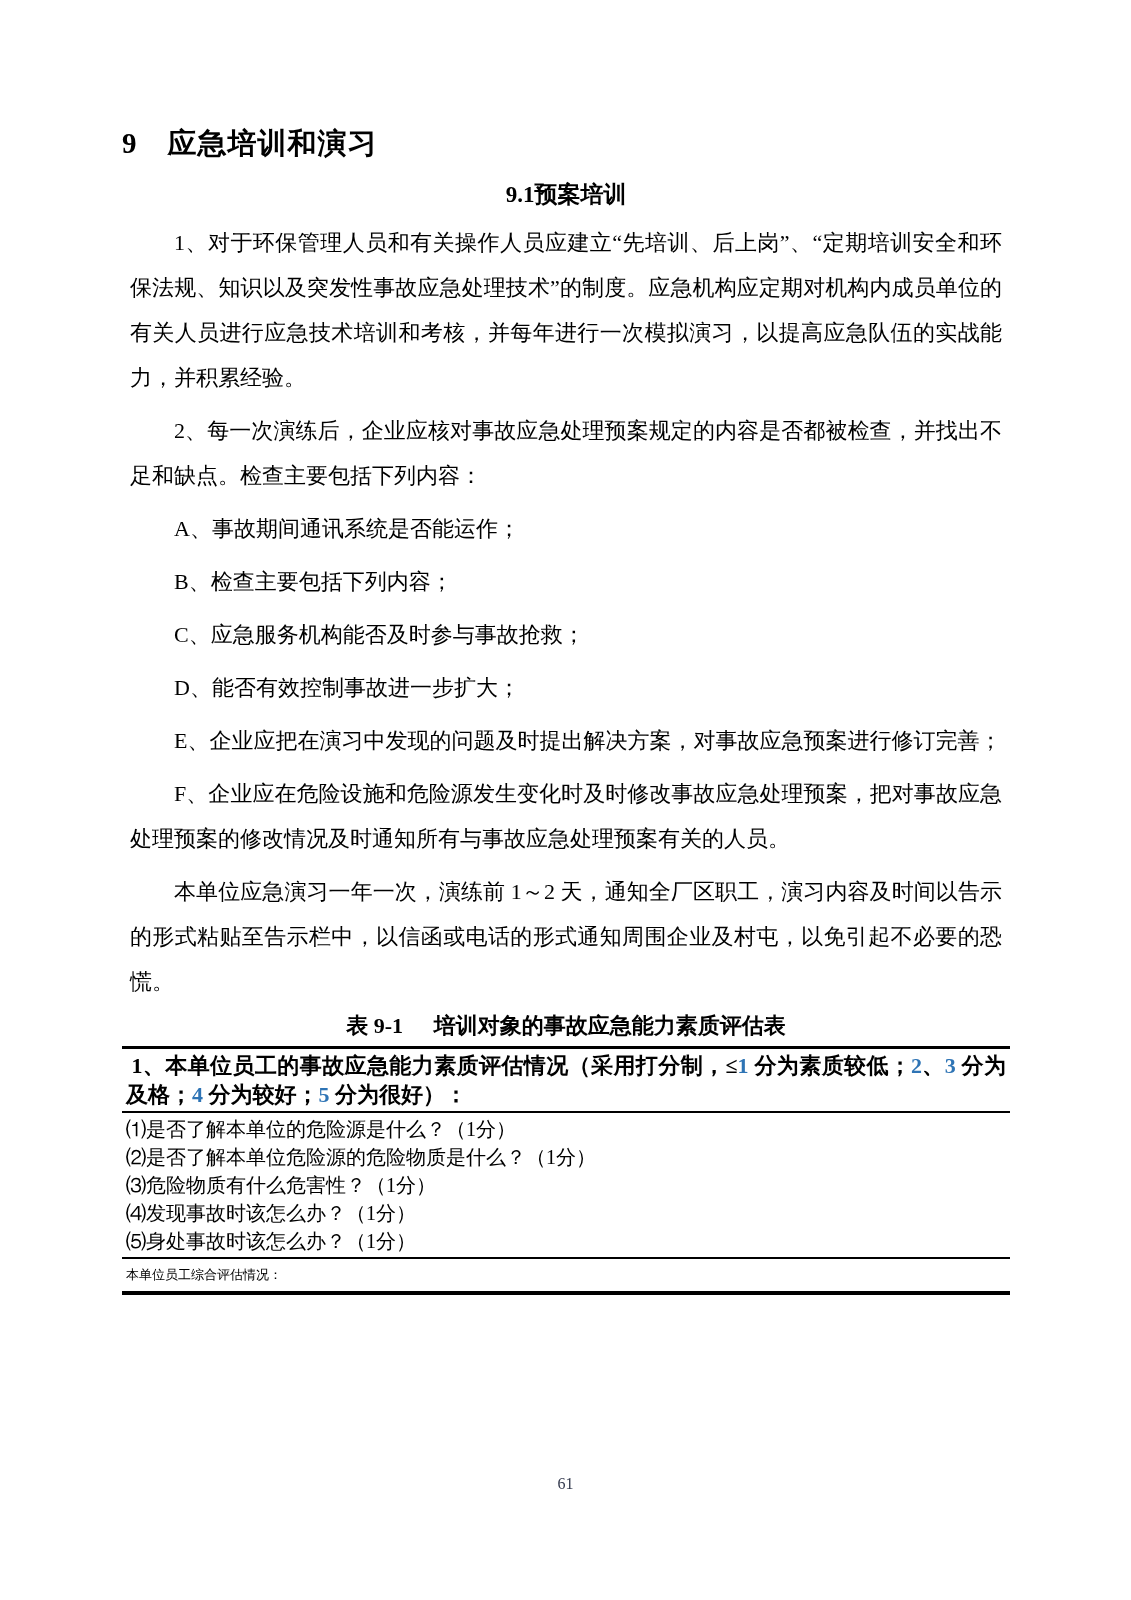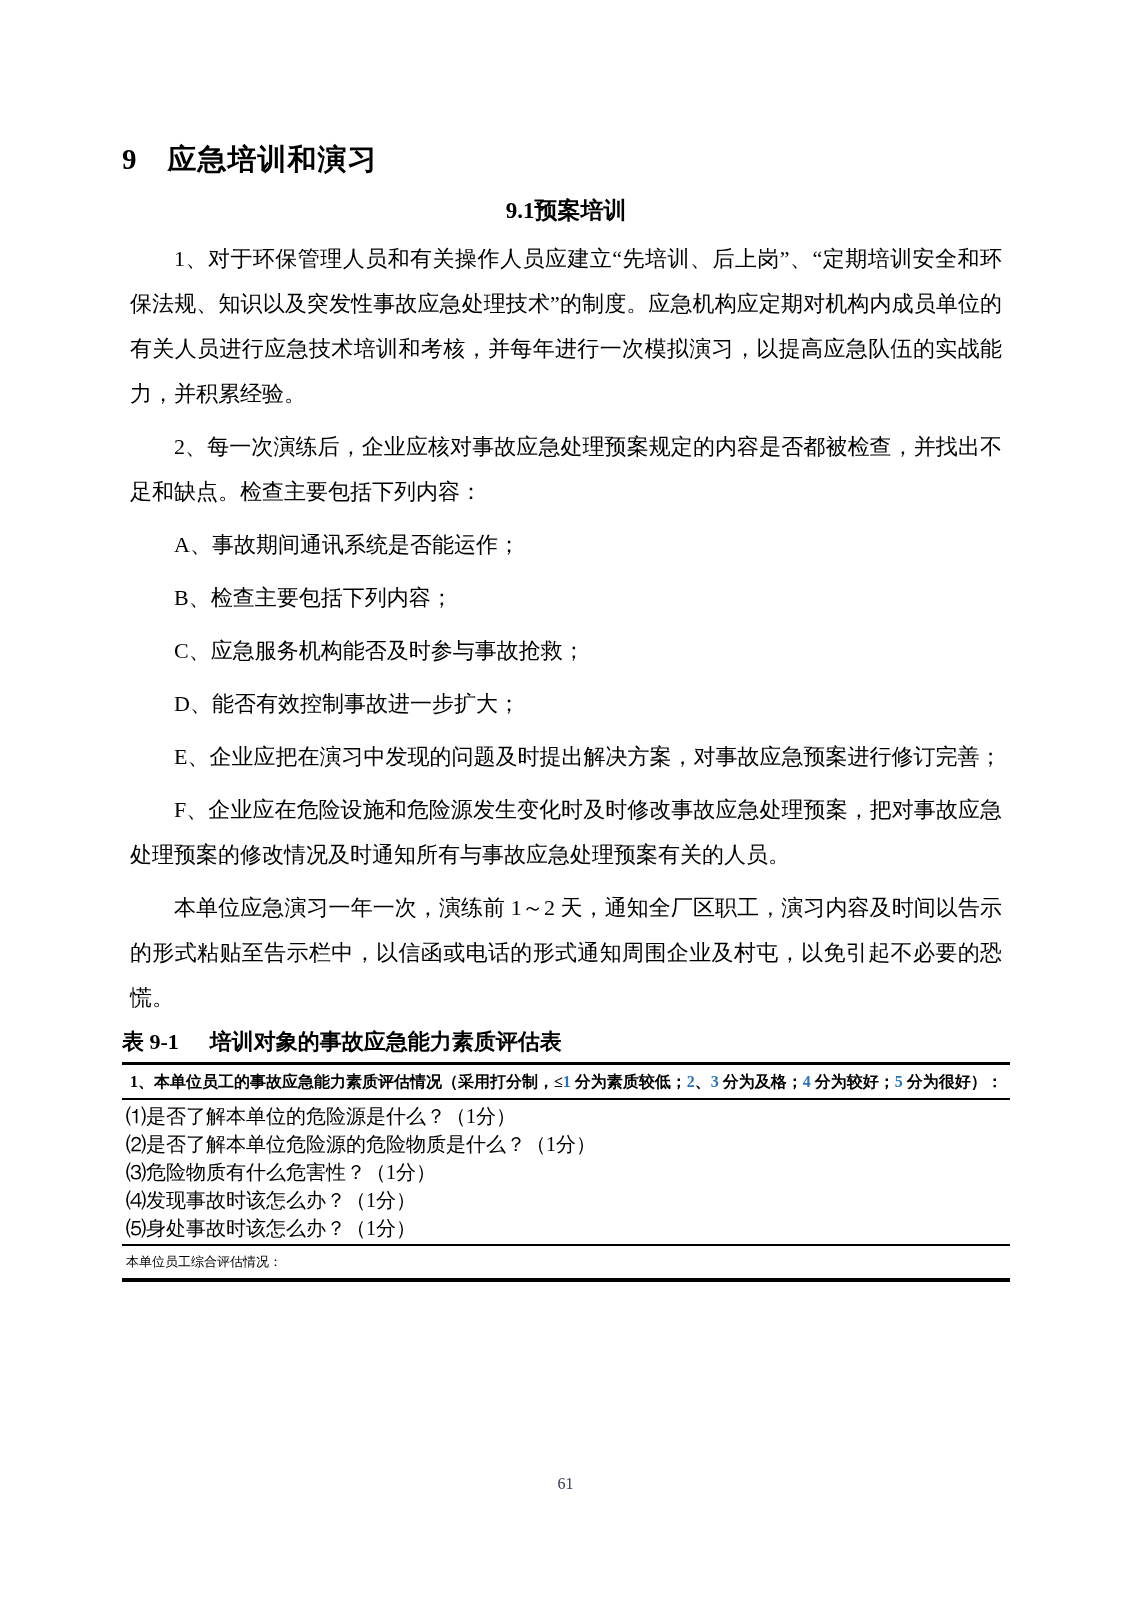--- a/index.html
+++ b/index.html
@@ -12,21 +12,21 @@
     width: 1131px;
     height: 1600px;
     background: #ffffff;
     font-family: "Liberation Serif", "DejaVu Serif", serif;
     color: #000000;
     overflow: hidden;
   }
   .content {
     position: absolute;
     left: 122px;
-    top: 142px;
+    top: 126px;
     width: 888px;
   }
   h1.chapter {
     font-size: 29px;
     font-weight: bold;
     margin: 0 0 20px 0;
     line-height: 1.2;
     letter-spacing: 1px;
   }
   h2.section {
@@ -39,42 +39,42 @@
   p.body {
     font-size: 22px;
     line-height: 45px;
     margin: 8px;
     text-indent: 2em;
     text-align: justify;
     word-break: break-all;
   }
   .caption {
     margin-top: 8px;
-    text-align: left;
+    text-align: center;
     font-size: 22px;
     font-weight: bold;
     line-height: 28px;
   }
   .caption .cap-title {
     margin-left: 1.4em;
   }
   table.assessment {
     width: 100%;
     margin-top: 6px;
     border-collapse: collapse;
     border-top: 3px solid #000000;
     border-bottom: 4px solid #000000;
   }
   table.assessment td {
     padding: 2px 4px;
     vertical-align: top;
   }
   td.th-cell {
     font-weight: bold;
-    font-size: 16px;
+    font-size: 22px;
     line-height: 29px;
     border-bottom: 2px solid #000000;
     text-indent: 0.25em;
     text-align: justify;
     word-break: break-all;
   }
   td.th-cell .seg.blue {
     color: #2e74b5;
   }
   td.q-cell {

